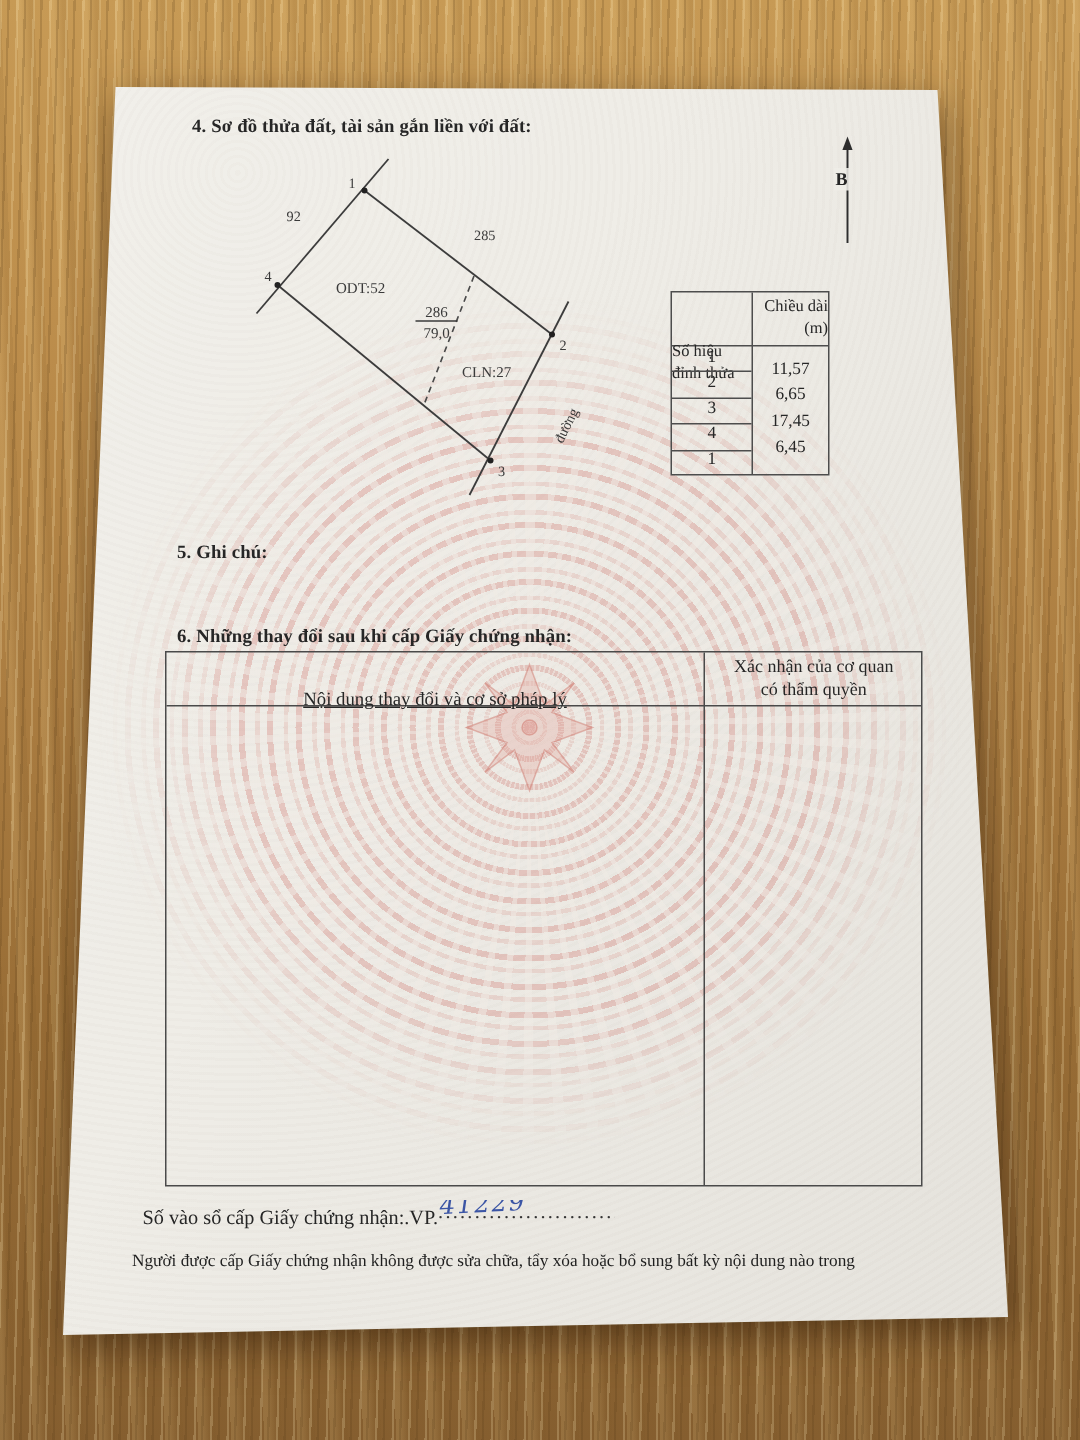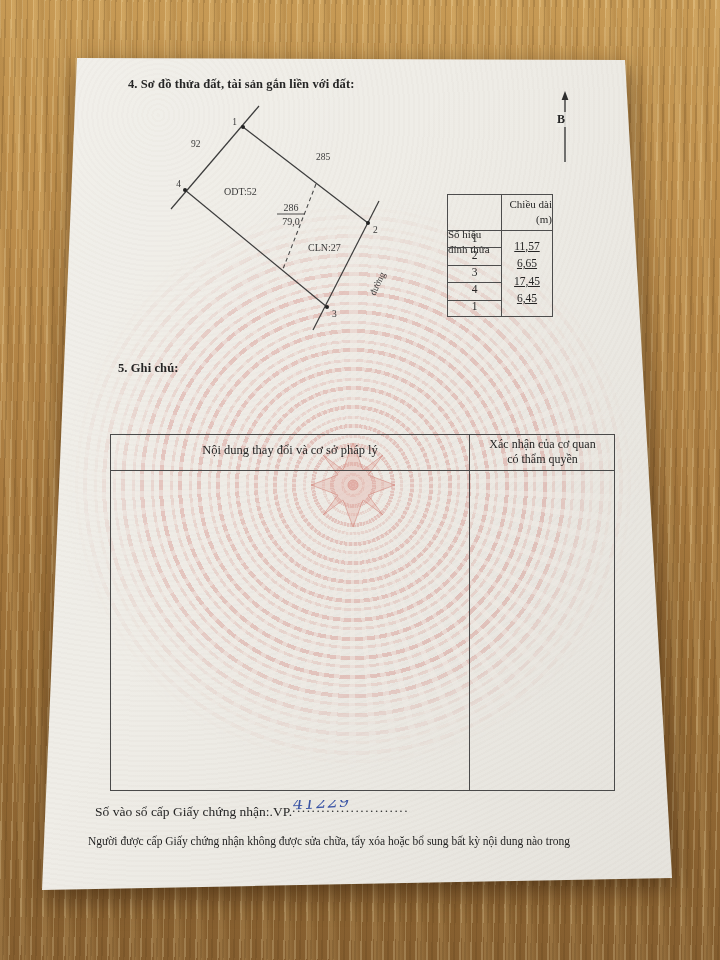--- a/index.html
+++ b/index.html
@@ -45,27 +45,27 @@
   .plot text{font-family:"Liberation Serif",serif;fill:#3a3a3a;}
   
   .dimtable{position:absolute;left:447px;top:194px;width:106px;height:123px;
     border:1.4px solid #4d4d4d;box-sizing:border-box;font-size:11px;}
   .dimtable .hdr{position:absolute;left:0;top:0;width:100%;height:36px;border-bottom:1.2px solid #4d4d4d;box-sizing:border-box;}
   .dimtable .vline{position:absolute;left:53px;top:0;width:1.2px;height:100%;background:#4d4d4d;}
   .dimtable .h1{position:absolute;left:0;top:2px;width:53px;text-align:left;line-height:15px;margin-top:30px;}
   .dimtable .h2{position:absolute;left:54px;top:2px;right:0;text-align:right;line-height:15px;}
   .dimtable .vcell{position:absolute;left:0;width:53px;text-align:center;font-size:11.5px;}
   .dimtable .vrule{position:absolute;left:0;width:53px;height:1.1px;background:#4d4d4d;}
-  .dimtable .len{position:absolute;left:54px;right:0;text-align:center;font-size:11.5px;text-decoration:underline;}
+  .dimtable .len{position:absolute;left:54px;right:0;text-align:center;font-size:11.5px;}
   
   .chtable{position:absolute;left:110px;top:434px;width:505px;height:357px;
     border:1.5px solid #4a4a4a;box-sizing:border-box;}
   .chtable .hline{position:absolute;left:0;top:35px;width:100%;height:1.3px;background:#4a4a4a;}
   .chtable .vline{position:absolute;left:358px;top:0;width:1.3px;height:100%;background:#4a4a4a;}
-  .chtable .c1{position:absolute;left:0;top:8px;width:358px;text-align:center;font-size:12.5px;}
+  .chtable .c1{position:absolute;left:0;top:24px;width:358px;text-align:center;font-size:12.5px;text-decoration:underline;}
   .chtable .c2{position:absolute;left:360px;right:0;top:2px;text-align:center;font-size:12px;line-height:15px;}
   
   .register{position:absolute;left:95px;top:800px;font-size:13.5px;}
   .dotarea{position:relative;display:inline-block;width:118px;height:16px;overflow:hidden;vertical-align:baseline;}
   .dots{letter-spacing:1.5px;color:#333;}
   .hand{position:absolute;left:1px;top:-7px;font-family:"DejaVu Serif",serif;font-style:italic;
         color:#3b55a5;font-size:16.5px;letter-spacing:1px;transform:rotate(-3deg);white-space:nowrap;}
   .note{position:absolute;left:88px;top:833px;width:548px;font-size:11.5px;line-height:17px;color:#1f1f1f;}
 </style>
 </head>
@@ -145,20 +145,21 @@
         <div class="vrule" style="top:104.6px;"></div>
         <div class="vcell" style="top:105px;">1</div>
         <div class="len" style="top:45px;">11,57</div>
         <div class="len" style="top:62px;">6,65</div>
         <div class="len" style="top:80px;">17,45</div>
         <div class="len" style="top:97px;">6,45</div>
       </div>
 
       <div class="abs sec-title" style="left:118px;top:361px;">5. Ghi chú:</div>
 
+      <div class="abs sec-title" style="left:118px;top:417px;">6. Những thay đổi sau khi cấp Giấy chứng nhận:</div>
 
       <div class="chtable">
         <div class="hline"></div>
         <div class="vline"></div>
         <div class="c1">Nội dung thay đổi và cơ sở pháp lý</div>
         <div class="c2">
           <div>Xác nhận của cơ quan</div>
           <div>có thẩm quyền</div>
         </div>
       </div>

